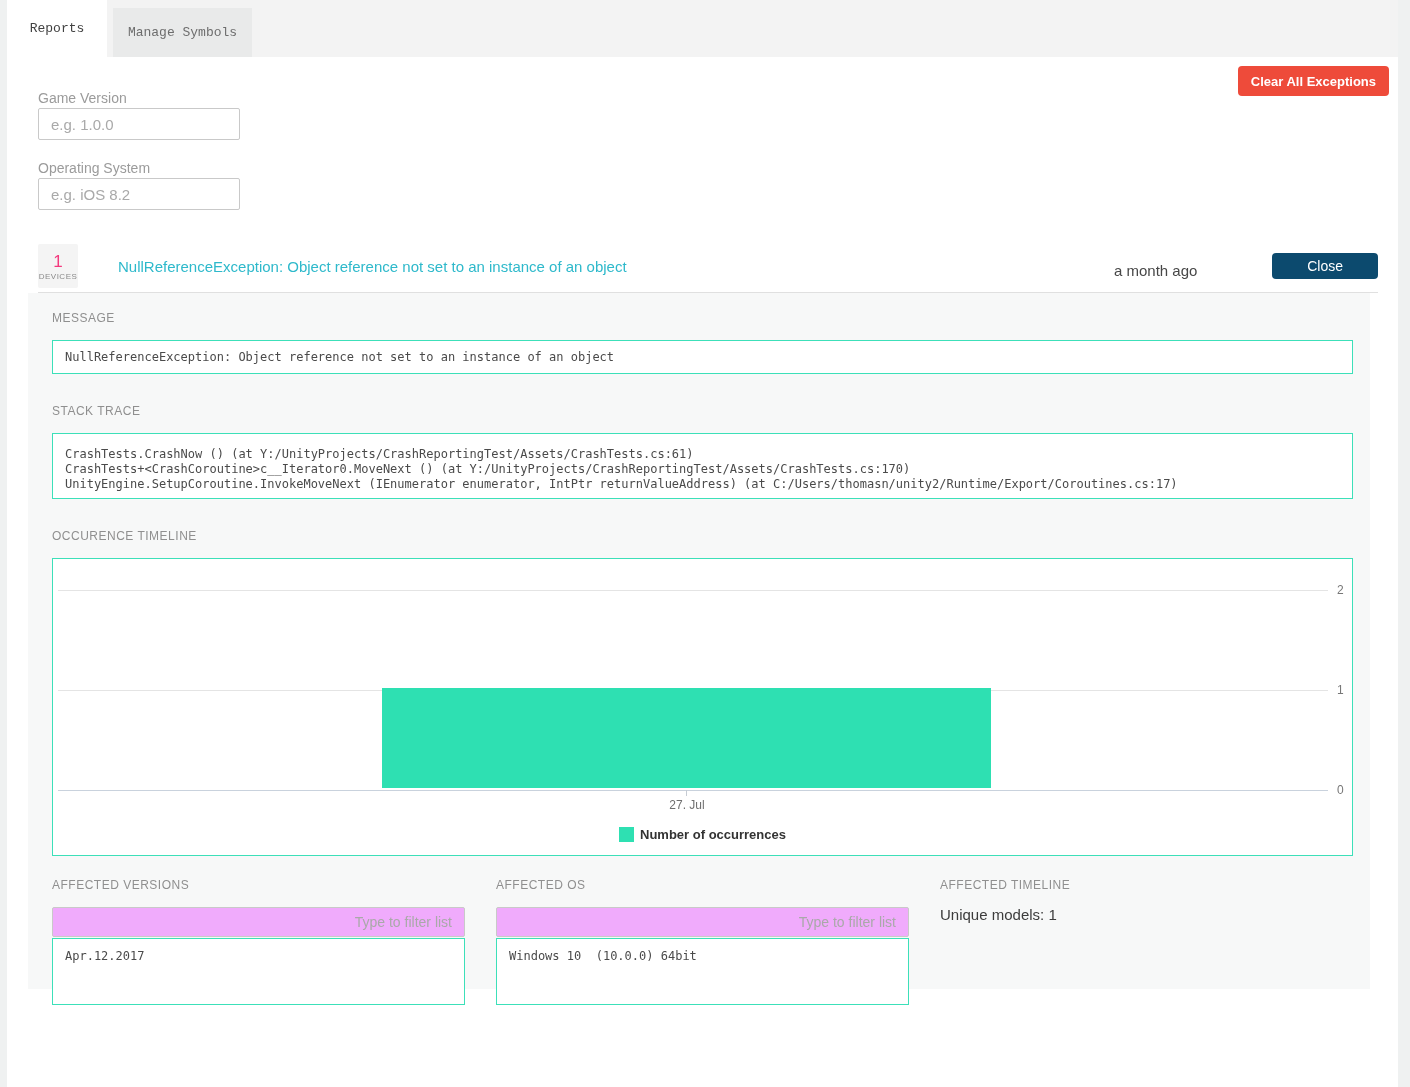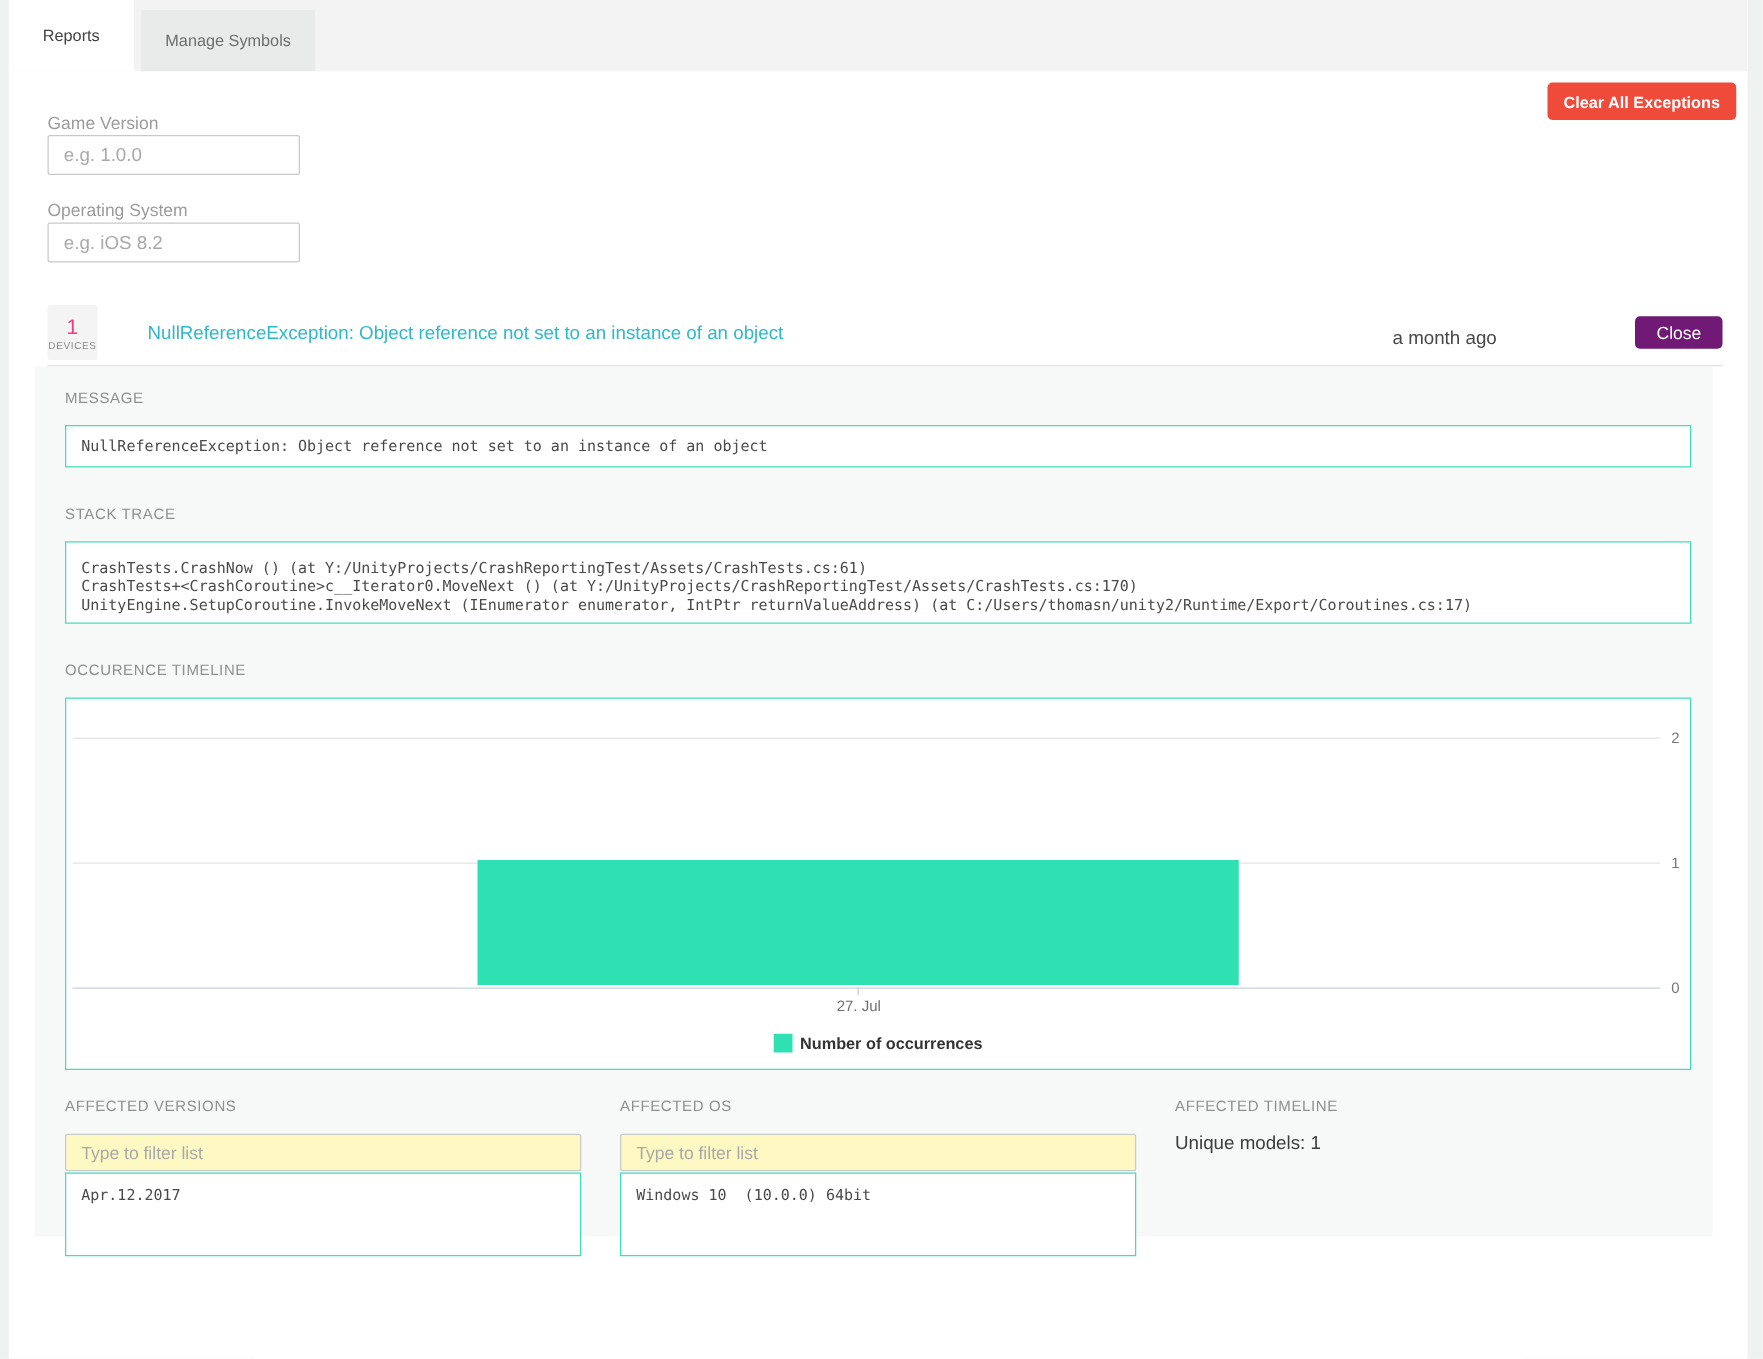--- a/index.html
+++ b/index.html
@@ -14,20 +14,21 @@
   .page {
     position:absolute; left:7px; top:0; width:1391px; height:1087px;
     background:#ffffff; overflow:hidden;
   }
   
   .tabbar { background:#f3f3f3; height:57px; display:flex; align-items:flex-start; }
   .tab {
     height:49px; margin-top:8px; background:#e9eaea; color:#6d6d6d;
     font-size:13px; display:flex; align-items:center; justify-content:center;
     cursor:pointer;
+    font-family:Liberation Mono, monospace;
   }
   .tab.active {
     height:57px; margin-top:0; background:#ffffff; color:#414141;
   }
   .tab-reports { width:100px; }
   .tab-getting-started { width:129px; margin-left:5px; }
   .tab-manage-symbols { width:139px; margin-left:6px; }
   
   .clear-btn {
     position:absolute; top:66px; right:9px; height:30px;
@@ -56,22 +57,22 @@
   .count-cell {
     width:40px; margin-right:40px; height:44px; background:#f4f4f4; border-radius:2px;
     display:flex; flex-direction:column; align-items:center; justify-content:center;
   }
   .count-num { color:#f4397e; font-size:17px; line-height:19px; }
   .count-unit { color:#8a8a8a; font-size:8px; letter-spacing:0.5px; margin-top:1px; }
   .msg-link { flex:1; color:#2eb9cb; font-size:15px; cursor:pointer; }
   .lastseen-cell { width:264px; display:flex; align-items:flex-end; }
   .lastseen-text { font-size:15px; color:#474747; flex:1; }
   .close-btn {
-    background:#701a75; color:#fff; border:none; border-radius:4px;
-    font-size:14px; padding:5px 17px; font-family:"Liberation Sans", sans-serif; cursor:pointer;
+    background:#0c4a6e; color:#fff; border:none; border-radius:4px;
+    font-size:14px; padding:5px 35px; font-family:"Liberation Sans", sans-serif; cursor:pointer;
   }
   
   .panel {
     margin-left:21px; width:1342px; height:696px;
     background:#f7f8f8; padding:18px 17px 0 24px;
   }
   .sec-label { font-size:12px; color:#8f8f8f; letter-spacing:0.5px; height:17px; }
   .mono { font-family:"DejaVu Sans Mono", monospace; font-size:12px; color:#4a4a4a; white-space:pre; }
   .msg-box {
     margin-top:12px; width:1301px; height:34px; background:#fff;
@@ -99,21 +100,21 @@
   .legend-swatch { width:15px; height:15px; background:#2ee0b2; margin-right:6px; }
   .legend-label { font-size:13px; font-weight:bold; color:#333; }
   
   .columns { display:flex; margin-top:22px; }
   .col { width:413px; }
   .col + .col { margin-left:31px; }
   .col-devices { flex:1; }
   .list-filter {
     margin-top:12px; width:100%; height:30px; border:1px solid #c9c9c9; border-radius:2px;
     padding:0 12px; font-size:14px; color:#444; outline:none;
-    font-family:"Liberation Sans", sans-serif; background:#fef9c3;
+    font-family:"Liberation Sans", sans-serif; background:#f0abfc;text-align:right;
   }
   .list-filter::placeholder { color:#a9a9a9; }
   .list-box {
     margin-top:1px; width:100%; height:67px; background:#fff;
     border:1px solid #3ce0b9; padding:10px 12px;
   }
   .list-item { line-height:14px; cursor:pointer; }
   .unique-models { margin-top:11px; font-size:15px; color:#3c3c3c; }
 </style>
 </head>

